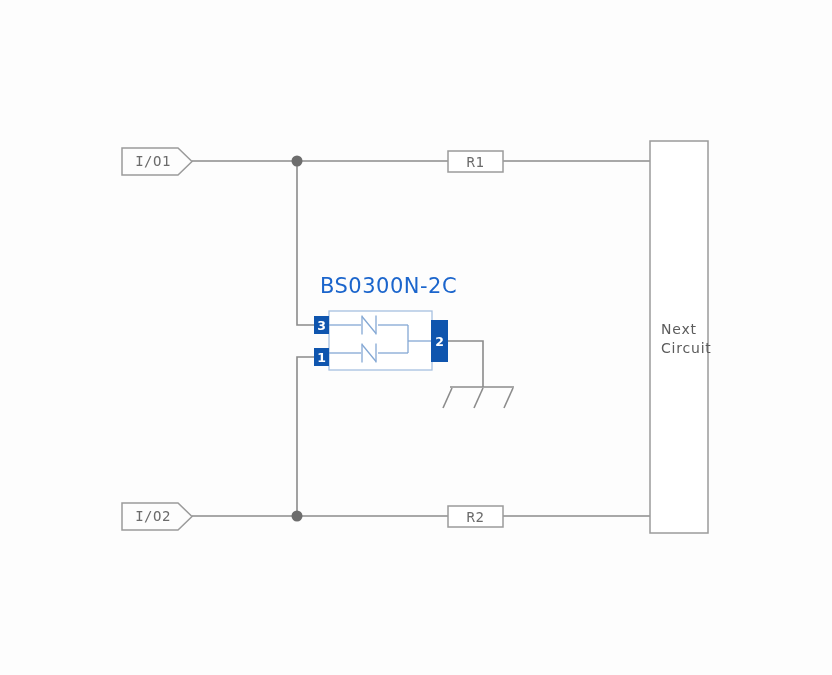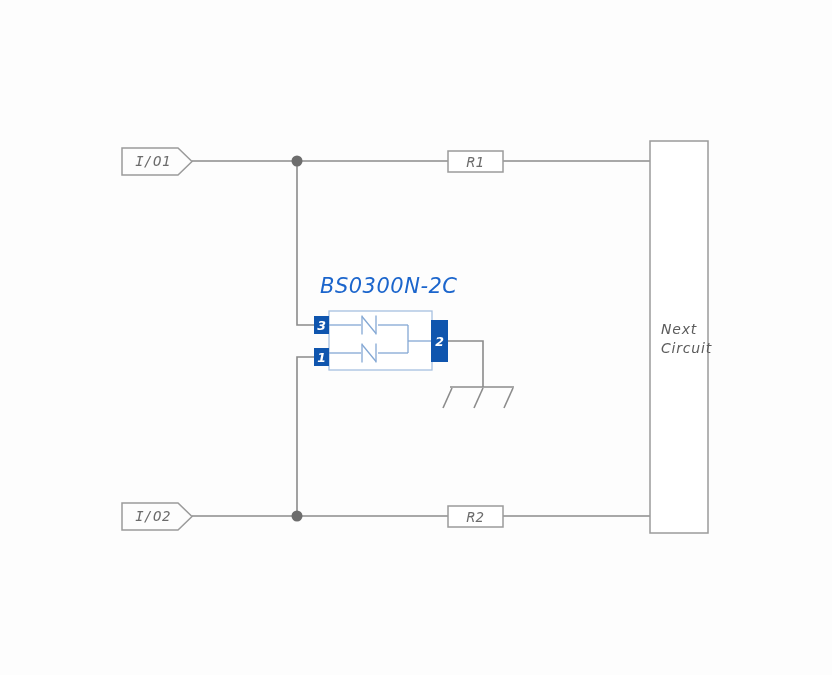--- a/index.html
+++ b/index.html
@@ -2,21 +2,20 @@
 <html><head>
 <meta charset="utf-8">
 <style>
   html,body{margin:0;padding:0;background:#ffffff;}
   .canvas{
     position:relative;
     width:832px;height:675px;
     background:#fdfdfd;
     font-family:"DejaVu Sans", sans-serif;
     overflow:hidden;
-    font-style:italic;
   }
   svg{display:block;}
   text{user-select:none;}
   .wire{stroke:#8b8b8b;stroke-width:1.6;fill:none;}
   .box{fill:#ffffff;stroke:#9b9b9b;stroke-width:1.5;}
   .flag{fill:#fdfdfd;stroke:#9b9b9b;stroke-width:1.5;}
   .lbl{
     fill:#6b6b6b;font-size:14px;
     font-family:"DejaVu Sans Mono", monospace;
     letter-spacing:0.5px;text-anchor:middle;

